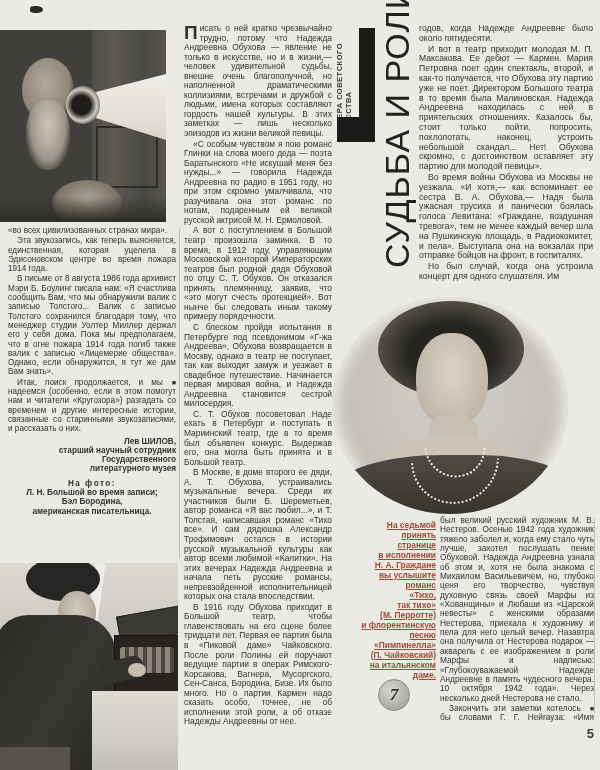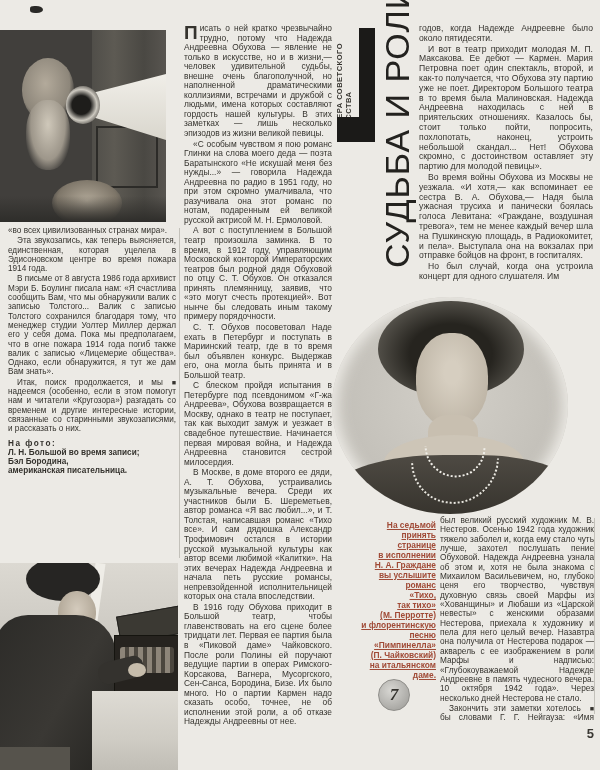--- a/index.html
+++ b/index.html
@@ -8,21 +8,21 @@
         color:#35332e;}
   
   .col{position:absolute;text-align:justify;}
   .col p{margin:0 0 1px 0;}
   .ind{text-indent:9px;}
   #col1{left:8px;top:226px;width:168px;height:336px;font-size:8.2px;line-height:9.3px;overflow:hidden;}
   #col2{left:184px;top:24px;width:148px;height:742px;font-size:8.4px;line-height:9.55px;overflow:hidden;}
   #col3{left:419px;top:24px;width:174px;height:292px;font-size:8.6px;line-height:9.8px;overflow:hidden;}
   #col3b{left:440px;top:516px;width:154px;height:206px;font-size:8.3px;line-height:9.35px;overflow:hidden;}
   .sig{text-align:right;font-weight:bold;margin-top:3px;}
-  .note{text-align:left;font-weight:bold;margin-top:5px;}
+  .note{text-align:center;font-weight:bold;margin-top:5px;}
   .note .sp{letter-spacing:1.5px;}
   .endmark{float:right;font-size:7px;line-height:9px;}
   .dropcap{float:left;font-size:19px;line-height:17px;font-weight:bold;margin:0 2px 0 0;}
   
   .vert{position:absolute;transform-origin:0 0;transform:rotate(-90deg);white-space:nowrap;}
   #rubric{left:336px;top:142px;width:112px;font-size:7.5px;line-height:8.5px;font-weight:bold;
           letter-spacing:.5px;white-space:normal;text-align:left;}
   #bigtitle{left:378px;top:268px;width:250px;font-size:34px;font-weight:500;letter-spacing:1px;
             color:#23221f;}
   .lblock{position:absolute;background:#1b1a18;}
@@ -121,20 +121,26 @@
     <div class="bell"></div>
     <div class="hand"></div>
     <div class="shadowfoot"></div>
   </div>
 
   <div class="col" id="col1">
     <p>«во всех цивилизованных странах мира».</p>
     <p class="ind">Эта звукозапись, как теперь выясняется, единственная, которая уцелела в Эдисоновском центре во время пожара 1914 года.</p>
     <p class="ind">В письме от 8 августа 1986 года архивист Мэри Б. Боулинг писала нам: «Я счастлива сообщить Вам, что мы обнаружили валик с записью Толстого... Валик с записью Толстого сохранился благодаря тому, что менеджер студии Уолтер Миллер держал его у себя дома. Пока мы предполагаем, что в огне пожара 1914 года погиб также валик с записью «Лицемерие общества». Однако, если обнаружится, я тут же дам Вам знать».</p>
     <p class="ind"><span class="endmark">■</span><span>Итак, поиск продолжается, и мы надеемся (особенно, если в этом помогут нам и читатели «Кругозора») разгадать со временем и другие интересные истории, связанные со старинными звукозаписями, и рассказать о них.</span></p>
+    <div class="sig">
+      <div>Лев ШИЛОВ,</div>
+      <div>старший научный сотрудник</div>
+      <div>Государственного</div>
+      <div>литературного музея</div>
+    </div>
     <div class="note">
       <div class="sp">На фото:</div>
       <div>Л. Н. Большой во время записи;</div>
       <div>Бэл Бородина,</div>
       <div>американская писательница.</div>
     </div>
   </div>
 
   <div id="photo2">
     <div class="bg"></div>
@@ -152,22 +158,22 @@
     <div class="floor"></div>
   </div>
 
   <div class="vrule" id="rule1"></div>
   <div class="vrule" id="rule2"></div>
 
   <div class="col" id="col2">
     <p><span class="dropcap">П</span><span>исать о ней кратко чрезвычайно трудно, потому что Надежда Андреевна Обухова — явление не только в искусстве, но и в жизни,— человек удивительной судьбы, внешне очень благополучной, но наполненной драматическими коллизиями, встречами и дружбой с людьми, имена которых составляют гордость нашей культуры. В этих заметках — лишь несколько эпизодов из жизни великой певицы.</span></p>
     <p class="ind">«С особым чувством я пою романс Глинки на слова моего деда — поэта Баратынского «Не искушай меня без нужды...» — говорила Надежда Андреевна по радио в 1951 году, но при этом скромно умалчивала, что разучивала она этот романс по нотам, подаренным ей великой русской актрисой М. Н. Ермоловой.</p>
     <p class="ind">А вот с поступлением в Большой театр произошла заминка. В то время, в 1912 году, управляющим Московской конторой Императорских театров был родной дядя Обуховой по отцу С. Т. Обухов. Он отказался принять племянницу, заявив, что «это могут счесть протекцией». Вот нынче бы следовать иным такому примеру порядочности.</p>
+    <p class="ind">С блеском пройдя испытания в Петербурге под псевдонимом «Г-жа Андреева», Обухова возвращается в Москву, однако в театр не поступает, так как выходит замуж и уезжает в свадебное путешествие. Начинается первая мировая война, и Надежда Андреевна становится сестрой милосердия.</p>
     <p class="ind">С. Т. Обухов посоветовал Наде ехать в Петербург и поступать в Мариинский театр, где в то время был объявлен конкурс. Выдержав его, она могла быть принята и в Большой театр.</p>
-    <p class="ind">С блеском пройдя испытания в Петербурге под псевдонимом «Г-жа Андреева», Обухова возвращается в Москву, однако в театр не поступает, так как выходит замуж и уезжает в свадебное путешествие. Начинается первая мировая война, и Надежда Андреевна становится сестрой милосердия.</p>
     <p class="ind">В Москве, в доме второго ее дяди, А. Т. Обухова, устраивались музыкальные вечера. Среди их участников были Б. Шереметьев, автор романса «Я вас любил...», и Т. Толстая, написавшая романс «Тихо все». И сам дядюшка Александр Трофимович остался в истории русской музыкальной культуры как автор всеми любимой «Калитки». На этих вечерах Надежда Андреевна и начала петь русские романсы, непревзойденной исполнительницей которых она стала впоследствии.</p>
     <p class="ind">В 1916 году Обухова приходит в Большой театр, чтобы главенствовать на его сцене более тридцати лет. Первая ее партия была в «Пиковой даме» Чайковского. После роли Полины ей поручают ведущие партии в операх Римского-Корсакова, Вагнера, Мусоргского, Сен-Санса, Бородина, Бизе. Их было много. Но о партии Кармен надо сказать особо, точнее, не об исполнении этой роли, а об отказе Надежды Андреевны от нее.</p>
 
   </div>
 
   <div class="vert" id="rubric">МАСТЕРА СОВЕТСКОГО ИСКУССТВА</div>
   <div class="lblock" id="lbar"></div>
   <div class="lblock" id="lfoot"></div>
   <div class="vert" id="bigtitle">СУДЬБА И РОЛИ</div>
 

